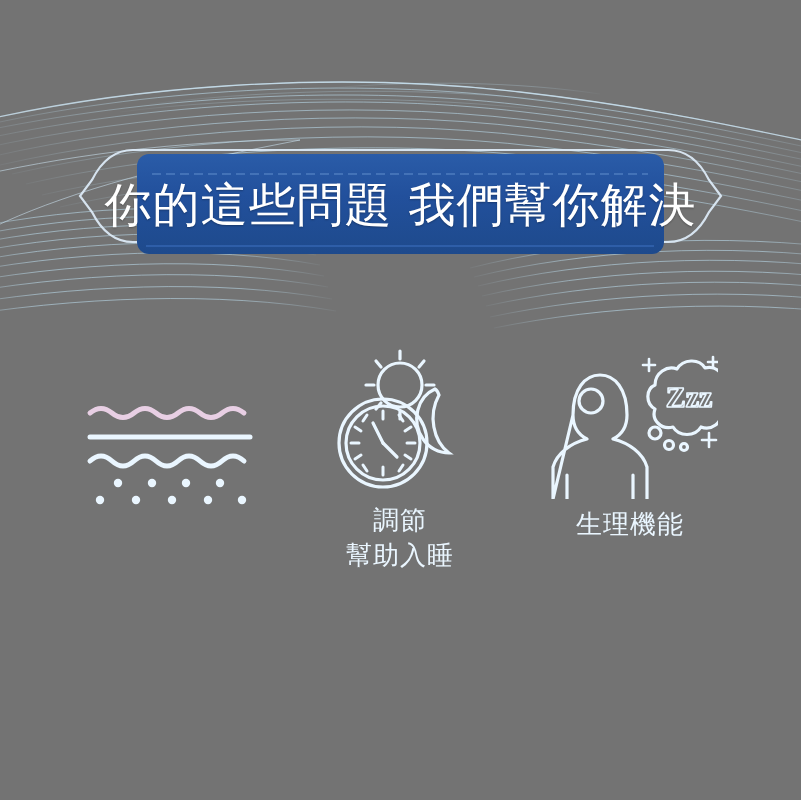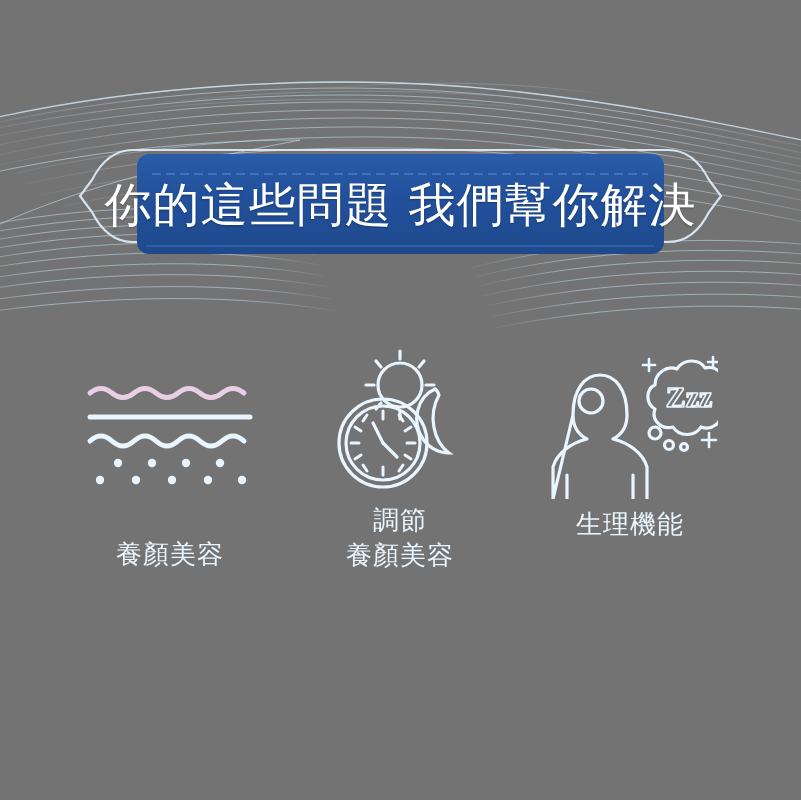--- a/index.html
+++ b/index.html
@@ -77,20 +77,21 @@
   }
   .benefit-item {
     width: 220px;
     display: flex;
     flex-direction: column;
     align-items: center;
   }
   .benefit-icon {
     height: 150px;
     display: flex;
+    align-items: center;
     justify-content: center;
   }
   .benefit-label {
     margin-top: 8px;
     color: #eaf6ff;
     font-size: 26px;
     line-height: 1.35;
     text-align: center;
     letter-spacing: 1px;
     white-space: pre-line;
@@ -214,21 +215,20 @@
           </g>
           <g fill="#eaf6ff" stroke="none">
             <circle cx="20" cy="101" r="4.2"></circle>
             <circle cx="56" cy="101" r="4.2"></circle>
             <circle cx="92" cy="101" r="4.2"></circle>
             <circle cx="128" cy="101" r="4.2"></circle>
             <circle cx="162" cy="101" r="4.2"></circle>
           </g>
         </svg>
       </div>
-      <div class="benefit-label">養顏美容</div>
     </div>
 
     <div class="benefit-item b-cycle">
       <div class="benefit-icon">
         <svg width="150" height="150" viewBox="0 0 150 150" fill="none" stroke="#eaf6ff" stroke-width="3.2" stroke-linecap="round">
 
           <circle cx="75" cy="40" r="22"></circle>
           <g>
             <line x1="75" y1="6" x2="75" y2="14"></line>
             <line x1="51" y1="16" x2="56" y2="22"></line>
@@ -260,21 +260,21 @@
               <line x1="42" y1="126" x2="38" y2="120"></line>
             </g>
             <g>
               <line x1="58" y1="98" x2="48" y2="78"></line>
               <line x1="58" y1="98" x2="72" y2="112"></line>
             </g>
           </g>
         </svg>
       </div>
       <div class="benefit-label">調節
-養顏美容</div>
+幫助入睡</div>
     </div>
 
     <div class="benefit-item b-sleep">
       <div class="benefit-icon">
         <svg width="175" height="150" viewBox="0 0 175 150" fill="none" stroke="#eaf6ff" stroke-width="3.2" stroke-linecap="round" stroke-linejoin="round">
 
           <g>
             <path d="M30 66 C 30 40, 42 26, 57 26 C 72 26, 84 40, 84 66
                      C 84 78, 78 86, 70 90
                      C 86 94, 100 104, 104 118

